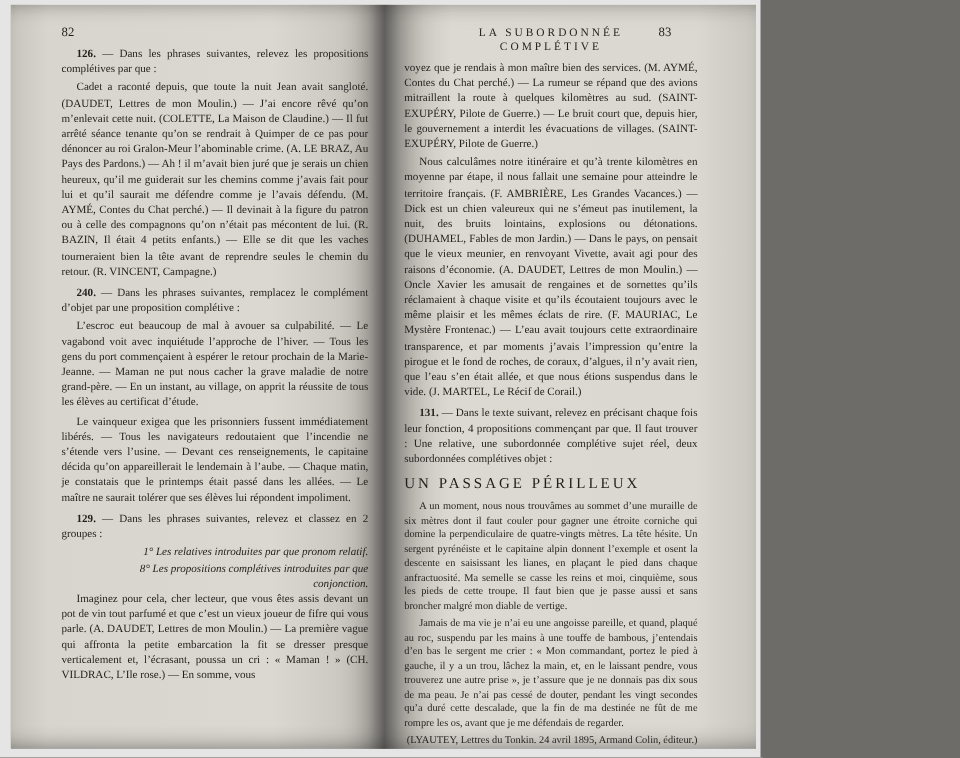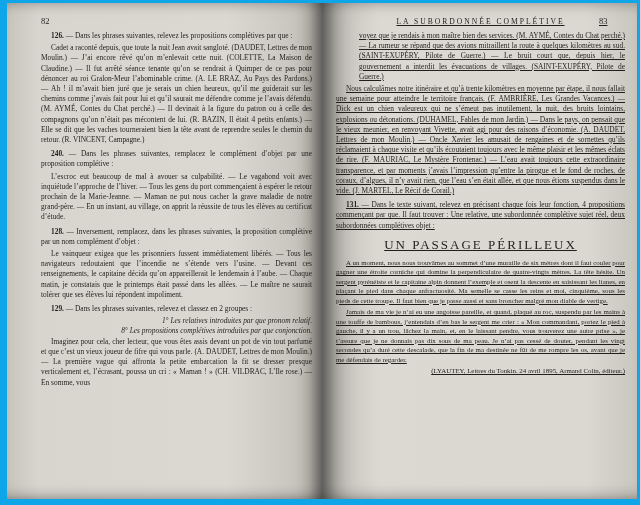--- a/index.html
+++ b/index.html
@@ -1,59 +1,58 @@
 <!DOCTYPE html>
 <html><head>
 <meta charset="utf-8">
 <style>
   html,body { margin:0; padding:0; background:#6e6c68; }
   .book {
-    width:640px; height:505px; display:flex; box-sizing:border-box;
-    background:#0ea5e9; padding:3px 3px 6px 7px;
+    width:507px; height:505px; display:flex; box-sizing:border-box;
+    background:#e5e5e5; padding:3px 3px 6px 7px;
     overflow:hidden; position:relative;
   }
   .page {
     width:50%; height:100%; box-sizing:border-box; overflow:hidden;
     font-family:"Liberation Serif","DejaVu Serif",serif;
     color:#211f1c;
   }
   .page.left {
     background:linear-gradient(90deg,#c7c4bd 0%,#d8d5ce 10%,#dbd8d1 70%,#c5c2bb 96%,#a8a5a0 100%);
     padding:13px 10px 6px 34px;
     box-shadow: inset -18px 0 22px -12px rgba(0,0,0,.55),
                 inset 0 -10px 14px -10px rgba(0,0,0,.35),
                 inset 0 10px 12px -10px rgba(0,0,0,.22);
   }
   .page.right {
     background:linear-gradient(90deg,#a7a4a0 0%,#c4c1ba 4%,#dcd9d2 18%,#dbd8d1 84%,#c9c6bf 100%);
-    padding:13px 12px 6px 14px;
+    padding:13px 39px 6px 14px;
     box-shadow: inset 20px 0 24px -12px rgba(0,0,0,.55),
                 inset 0 -10px 14px -10px rgba(0,0,0,.3),
                 inset 0 10px 12px -10px rgba(0,0,0,.2);
-    text-decoration: underline;
   }
   .header { display:flex; align-items:baseline; margin-bottom:5px; }
   .header .pnum { font-size:8.5px; width:26px; }
   .header .pnum.r { text-align:left; }
   .header .rtitle {
     flex:1; text-align:center; font-size:7.6px; letter-spacing:2px;
     text-transform:uppercase;
   }
   .section-heading {
     text-align:center; font-size:7.6px; letter-spacing:2.5px;
     margin:1px 0 6px 0; font-weight:normal;
   }
   p { margin:0 0 2px 0; font-size:7.4px; line-height:10.2px; text-align:justify; }
   p.ex-head { margin-top:4px; text-indent:10px; }
   .ex-num { font-weight:bold; }
   p.body-text { text-indent:10px; }
-  p.cont { text-indent:0;margin-left:23px; }
+  p.cont { text-indent:0; }
   p.sub-item { text-indent:0; padding-left:20px; text-align:right; margin:0;font-style:italic; }
   .passage-title {
-    text-align:center; font-size:13px; letter-spacing:2px; margin:6px 0 5px 0;
+    text-align:left; font-size:10px; letter-spacing:2px; margin:6px 0 5px 0;
   }
   p.passage { font-size:6.9px; line-height:9.5px; text-indent:10px; }
   p.attribution { font-size:6.9px; line-height:9.5px; text-align:right; margin-top:2px; }
 </style>
 </head>
 <body>
 
 <div class="book">
 
   <div class="page left">
@@ -62,21 +61,20 @@
       <span class="pnum"></span>
     </div>
 
 
     <p class="ex-head"><span class="ex-num">126.</span> <span>— Dans les phrases suivantes, relevez les propositions complétives par que :</span></p>
     <p class="body-text">Cadet a raconté depuis, que toute la nuit Jean avait sangloté. (DAUDET, Lettres de mon Moulin.) — J’ai encore rêvé qu’on m’enlevait cette nuit. (COLETTE, La Maison de Claudine.) — Il fut arrêté séance tenante qu’on se rendrait à Quimper de ce pas pour dénoncer au roi Gralon-Meur l’abominable crime. (A. LE BRAZ, Au Pays des Pardons.) — Ah ! il m’avait bien juré que je serais un chien heureux, qu’il me guiderait sur les chemins comme j’avais fait pour lui et qu’il saurait me défendre comme je l’avais défendu. (M. AYMÉ, Contes du Chat perché.) — Il devinait à la figure du patron ou à celle des compagnons qu’on n’était pas mécontent de lui. (R. BAZIN, Il était 4 petits enfants.) — Elle se dit que les vaches tourneraient bien la tête avant de reprendre seules le chemin du retour. (R. VINCENT, Campagne.)</p>
 
     <p class="ex-head"><span class="ex-num">240.</span> <span>— Dans les phrases suivantes, remplacez le complément d’objet par une proposition complétive :</span></p>
     <p class="body-text">L’escroc eut beaucoup de mal à avouer sa culpabilité. — Le vagabond voit avec inquiétude l’approche de l’hiver. — Tous les gens du port commençaient à espérer le retour prochain de la Marie-Jeanne. — Maman ne put nous cacher la grave maladie de notre grand-père. — En un instant, au village, on apprit la réussite de tous les élèves au certificat d’étude.</p>
 
-    <p class="ex-head"><span class="ex-num">128.</span> <span>— Inversement, remplacez, dans les phrases suivantes, la proposition complétive par un nom complément d’objet :</span></p>
     <p class="body-text">Le vainqueur exigea que les prisonniers fussent immédiatement libérés. — Tous les navigateurs redoutaient que l’incendie ne s’étende vers l’usine. — Devant ces renseignements, le capitaine décida qu’on appareillerait le lendemain à l’aube. — Chaque matin, je constatais que le printemps était passé dans les allées. — Le maître ne saurait tolérer que ses élèves lui répondent impoliment.</p>
 
     <p class="ex-head"><span class="ex-num">129.</span> <span>— Dans les phrases suivantes, relevez et classez en 2 groupes :</span></p>
     <p class="sub-item">1° Les relatives introduites par que pronom relatif.</p>
     <p class="sub-item">8° Les propositions complétives introduites par que conjonction.</p>
     <p class="body-text">Imaginez pour cela, cher lecteur, que vous êtes assis devant un pot de vin tout parfumé et que c’est un vieux joueur de fifre qui vous parle. (A. DAUDET, Lettres de mon Moulin.) — La première vague qui affronta la petite embarcation la fit se dresser presque verticalement et, l’écrasant, poussa un cri : « Maman ! » (CH. VILDRAC, L’Ile rose.) — En somme, vous</p>
   </div>
 
   <div class="page right">
     <div class="header">

